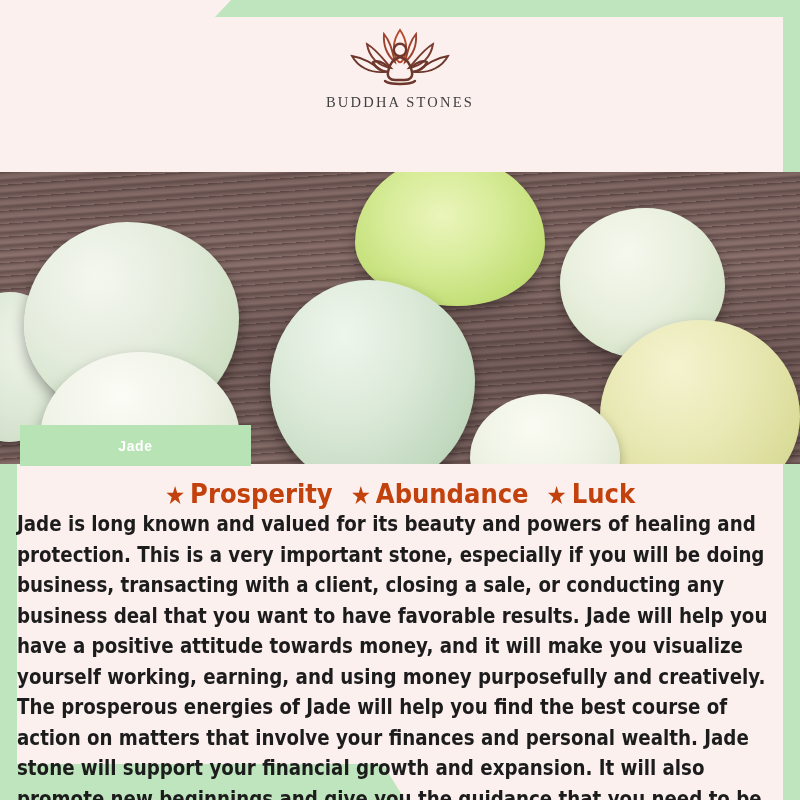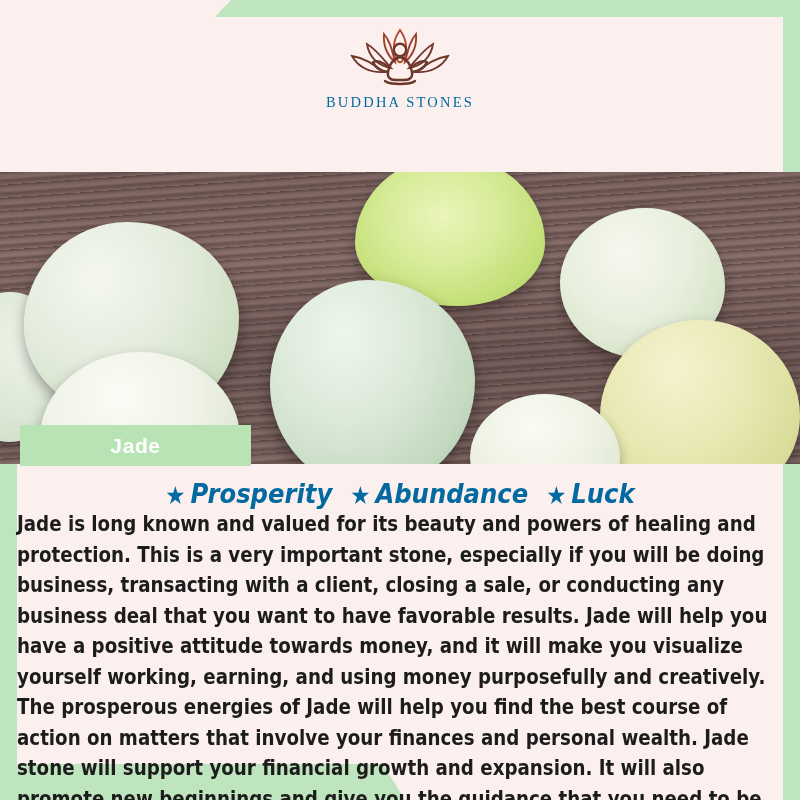--- a/index.html
+++ b/index.html
@@ -79,21 +79,21 @@
     margin: 0 auto;
     width: 120px;
     height: 68px;
   }
   .logo-wordmark {
     display: block;
     margin-top: 4px;
     font-family: "Liberation Serif", serif;
     font-size: 14.5px;
     letter-spacing: 2.2px;
-    color: #0369a1;
+    color: #404040;
     font-weight: 400;
   }
 
   
   .title-banner {
     position: absolute;
     top: 119px;
     left: 163px;
     width: 474px;
     height: 51px;
@@ -195,38 +195,37 @@
     left: 20px;
     width: 231px;
     height: 41px;
     background: #b7e3b5;
     display: flex;
     align-items: center;
     justify-content: center;
   }
   .jade-band-text {
     color: #ffffff;
-    font-size: 21px;
+    font-size: 14px;
     font-weight: bold;
     letter-spacing: 0.6px;
   }
 
   
   .benefits {
     position: absolute;
     top: 478px;
     left: 0;
     width: 800px;
     text-align: center;
     font-family: "Liberation Sans Narrow", "DejaVu Sans Condensed", "Liberation Sans", sans-serif;
     font-size: 27px;
     font-weight: bold;
-    color: #0369a1;
+    color: #c2410c;
     white-space: nowrap;
-    font-style: italic;
   }
   .benefit-item {
     display: inline-block;
     margin: 0 9px;
   }
   .benefit-star {
     display: inline-block;
     margin-right: 5px;
     font-size: 25px;
     line-height: 1;

